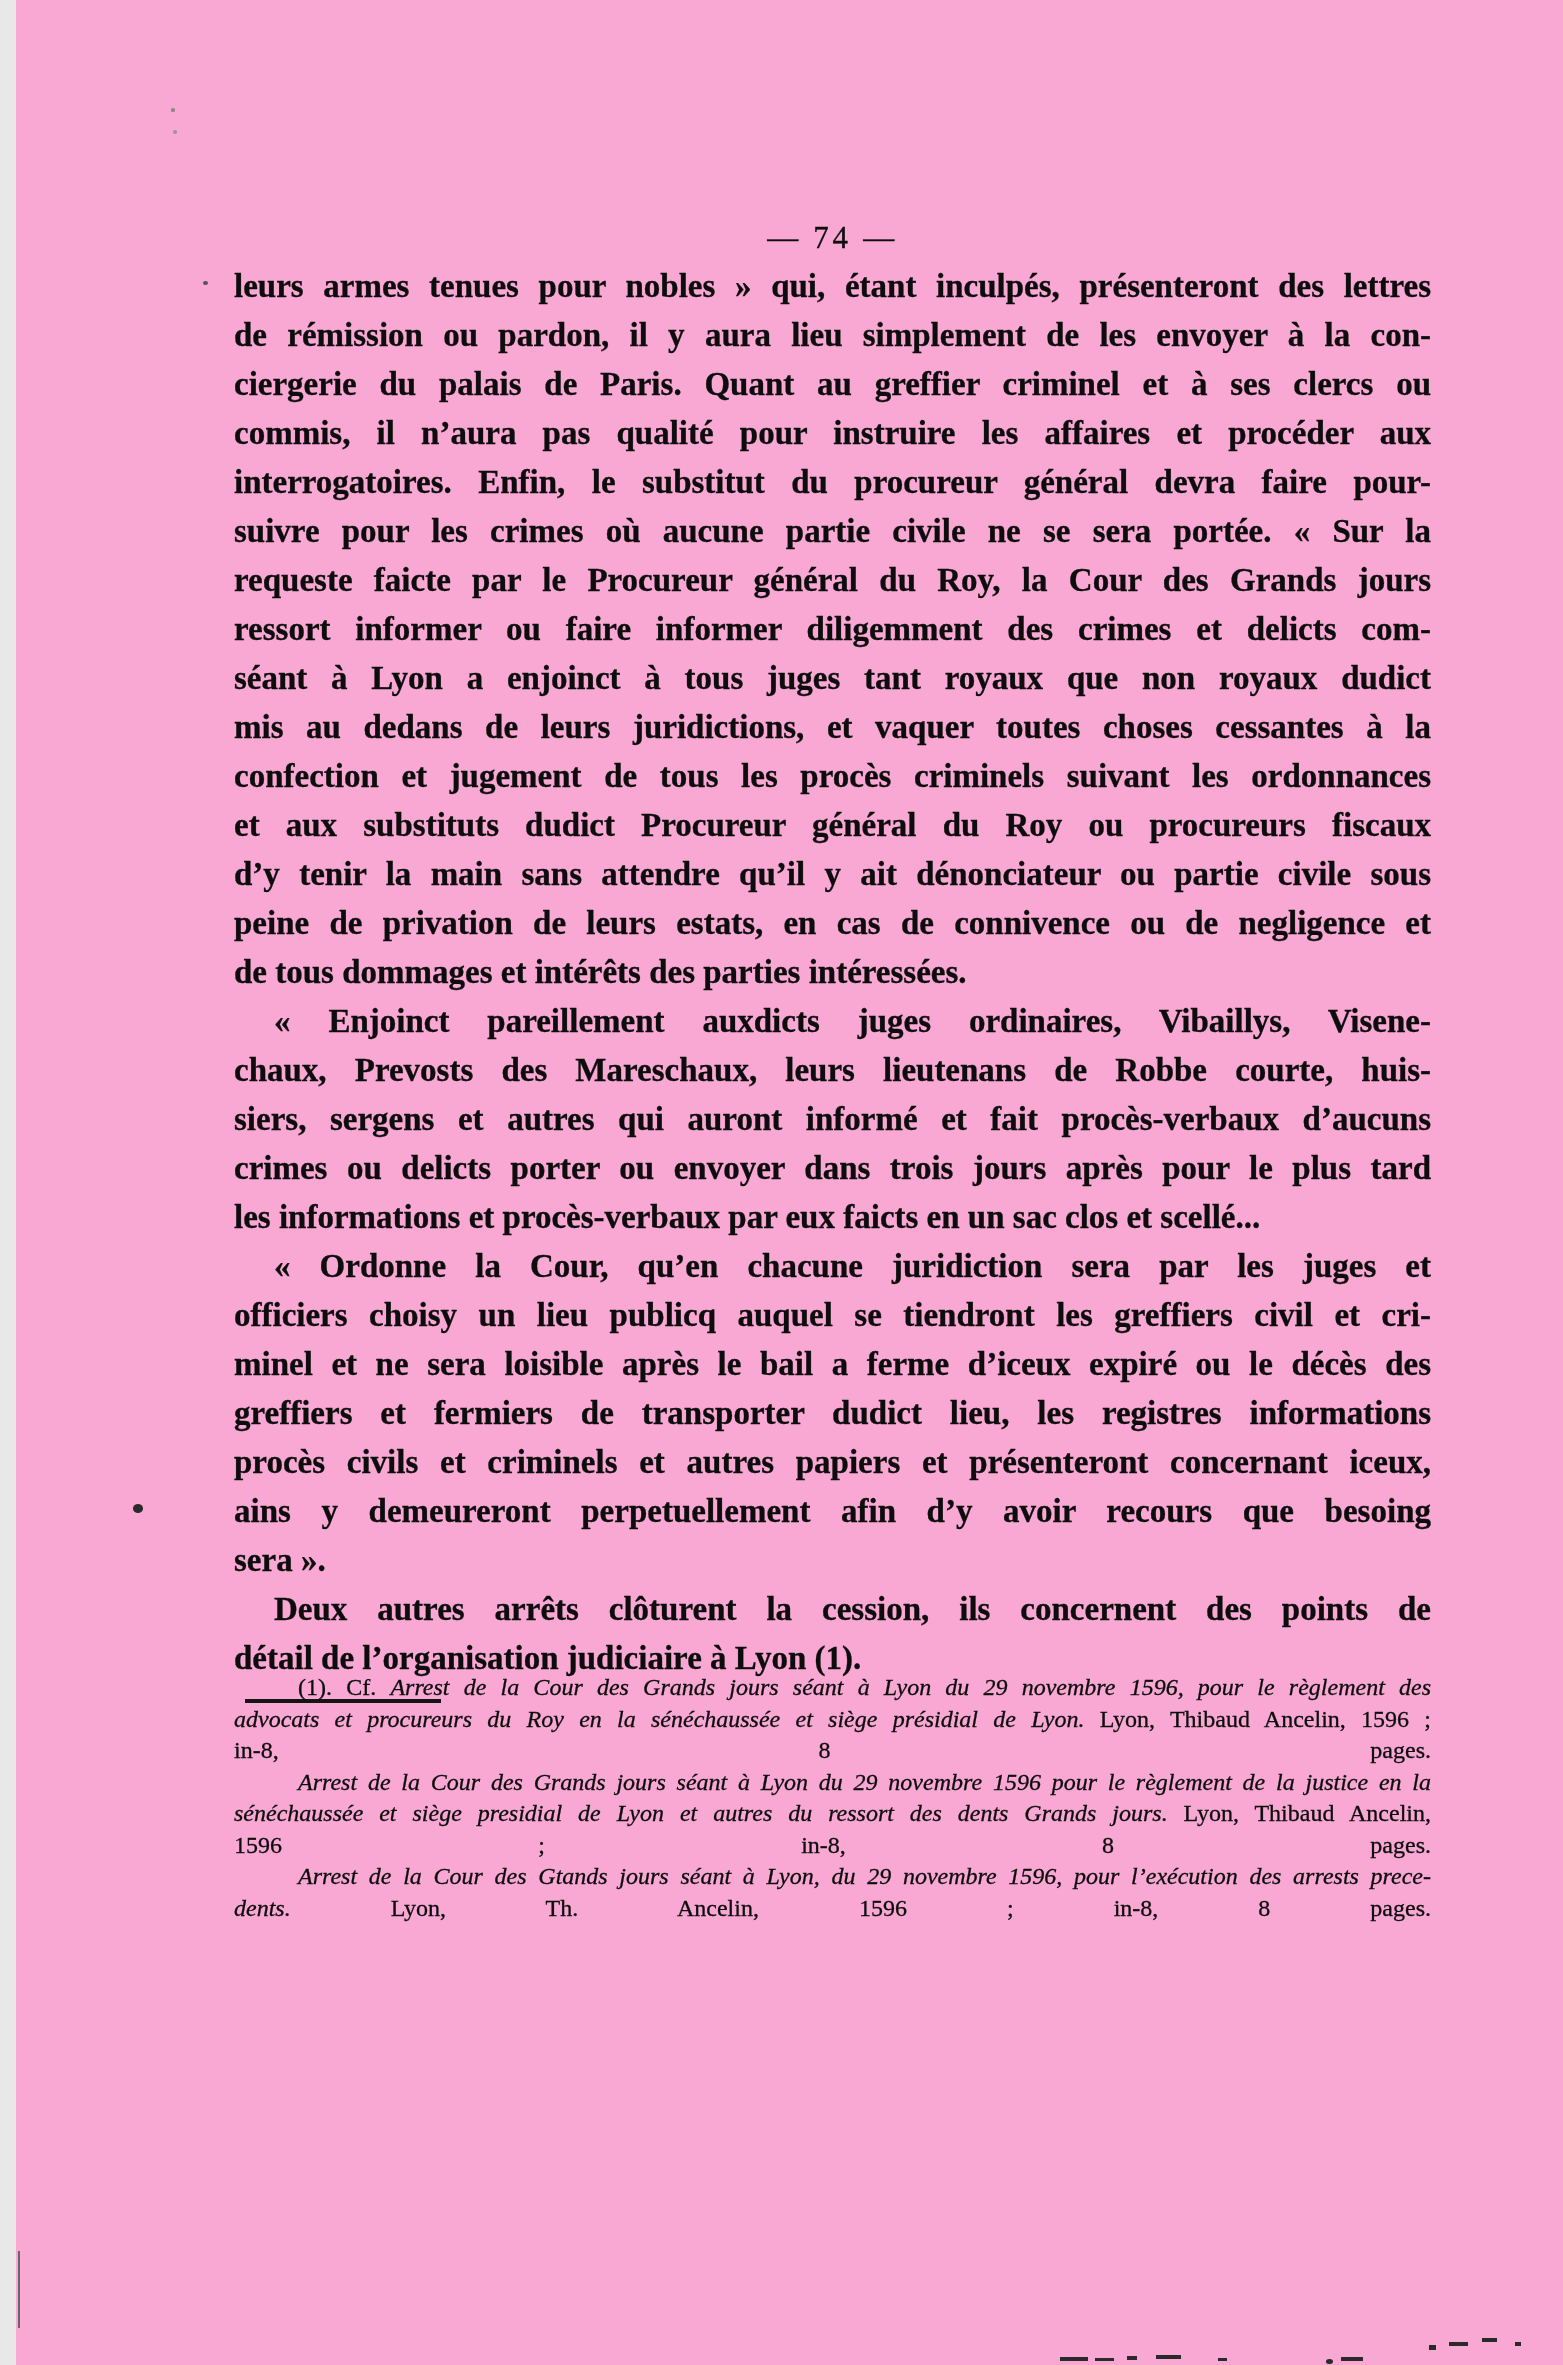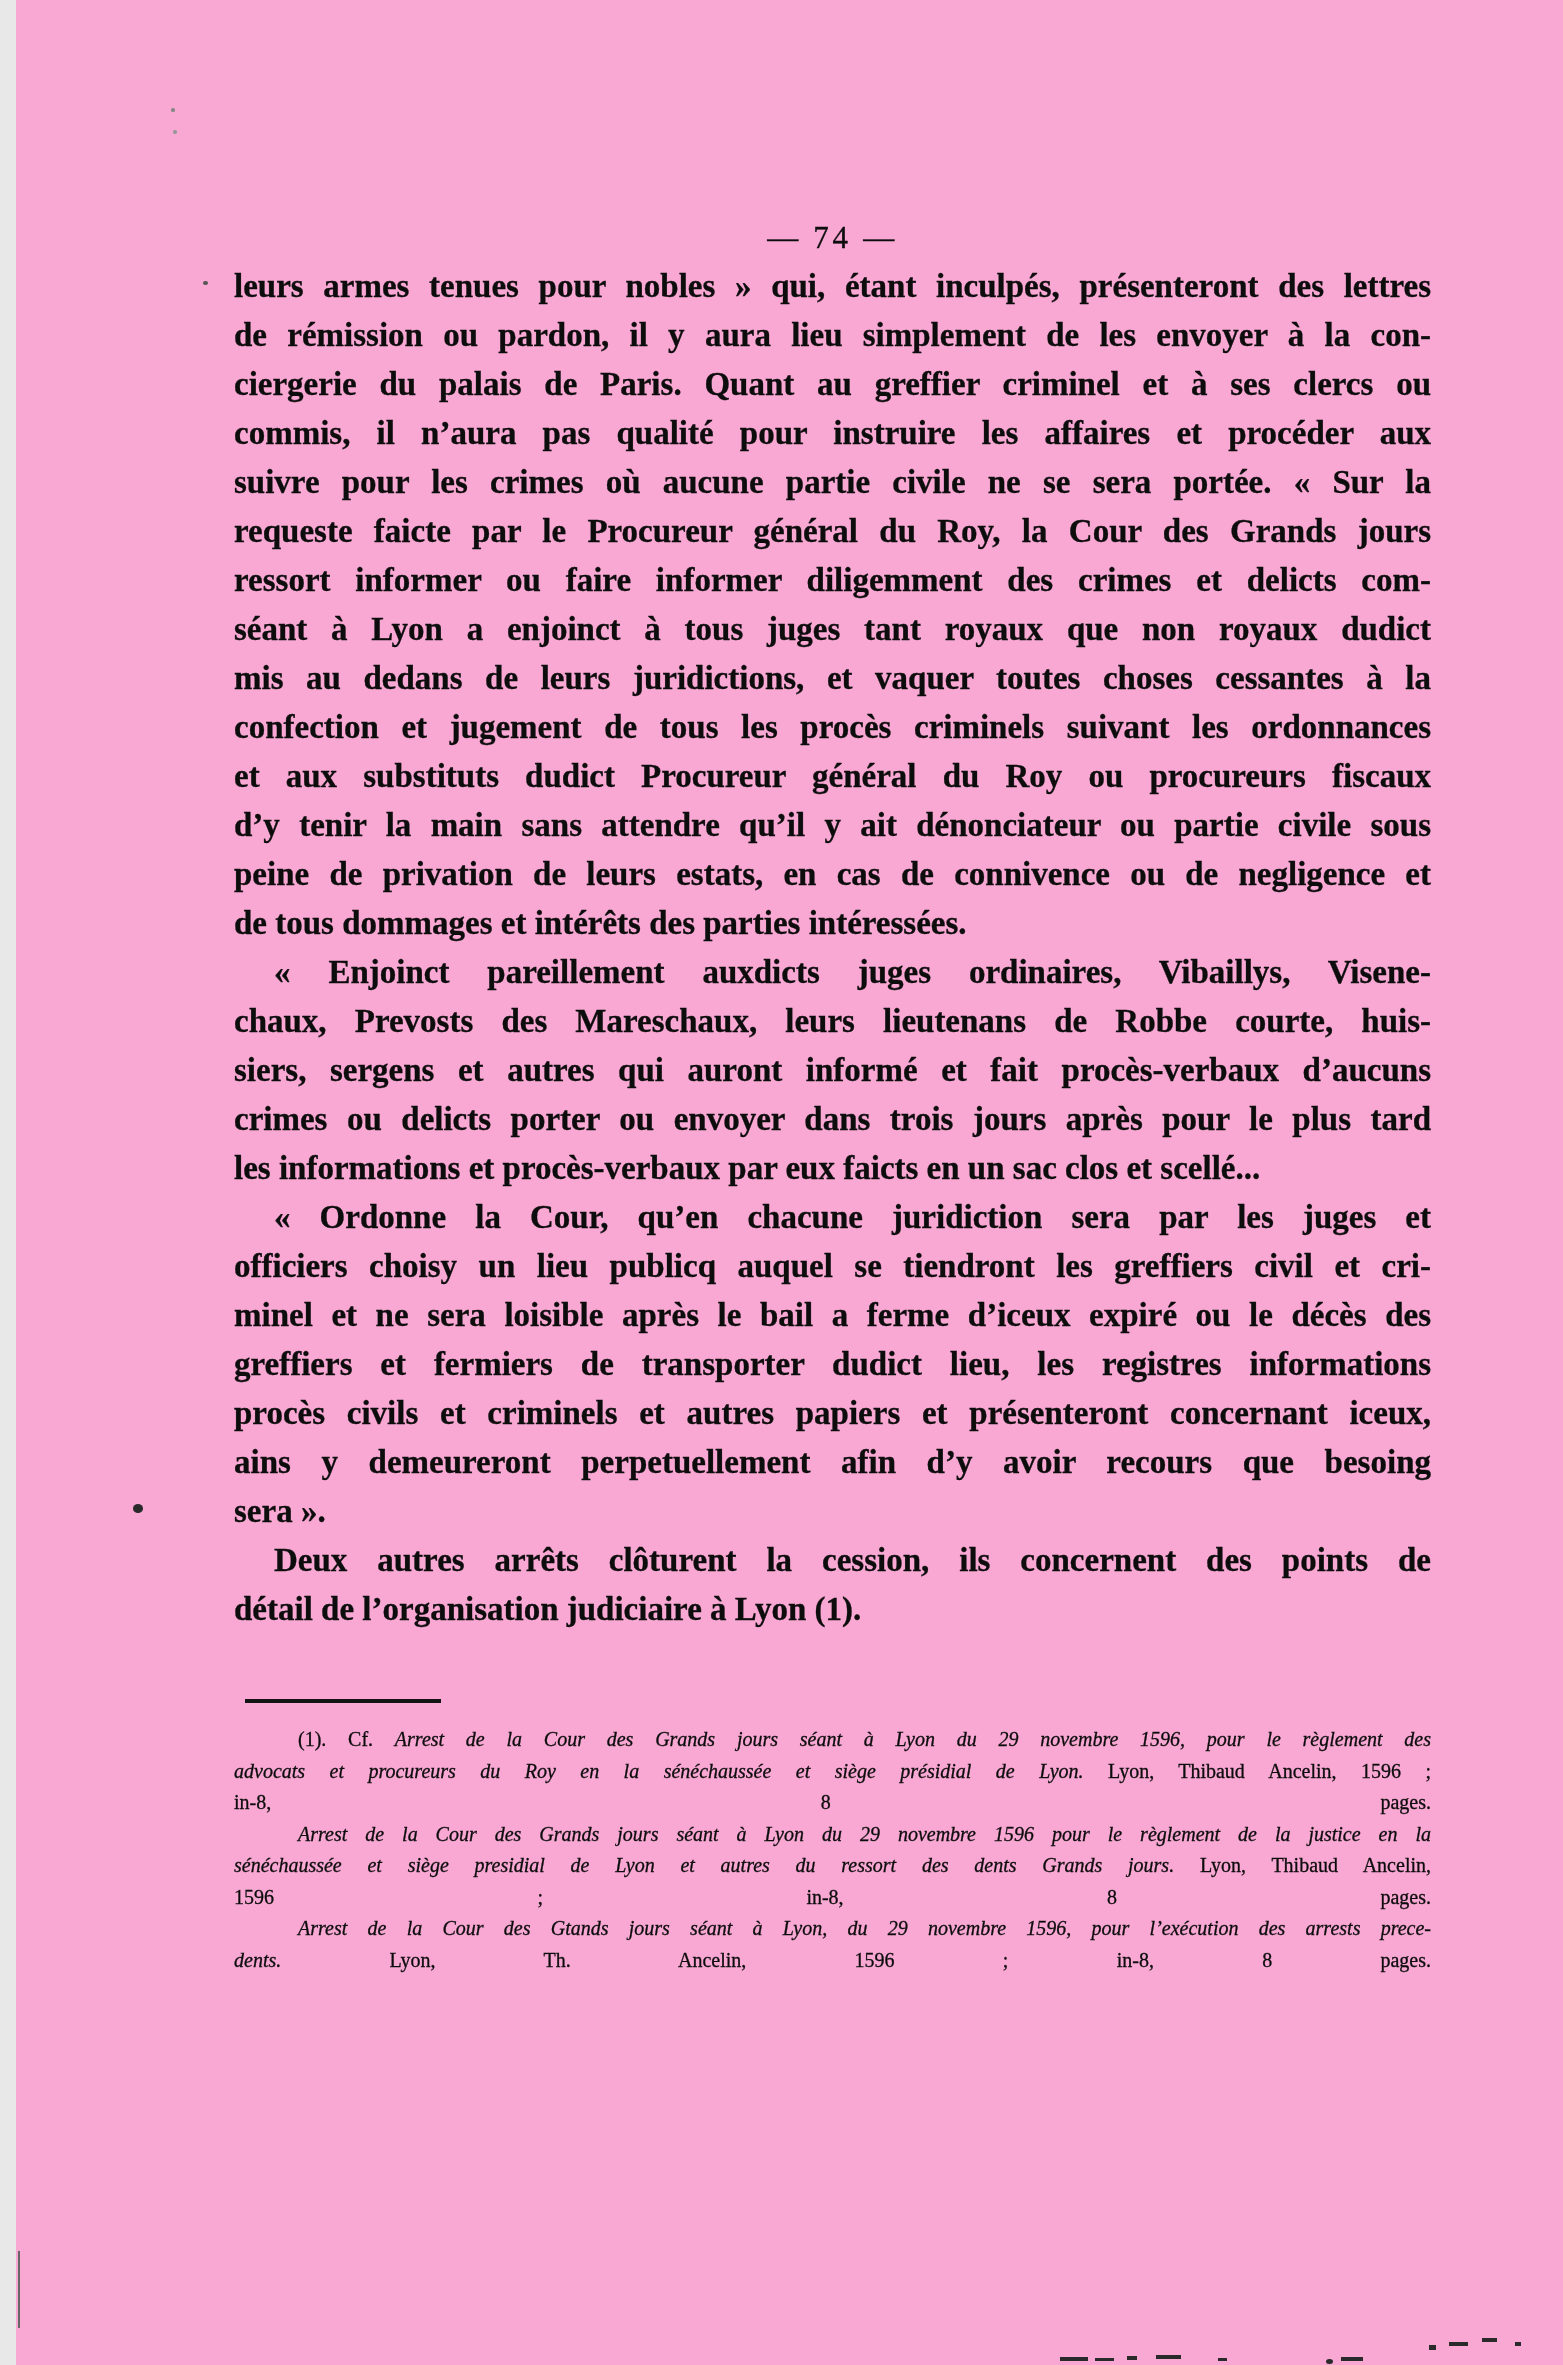--- a/index.html
+++ b/index.html
@@ -25,22 +25,22 @@
     height:49px;line-height:49px;
     text-align:justify;text-align-last:justify;font-weight:bold;
   }
   .body-text .indent{text-indent:40px;}
   .line.end{text-align-last:left;}
   .fn-separator{
     position:absolute;left:229px;top:1699px;width:196px;height:4.4px;
     background:#141414;
   }
   .footnotes{
-    position:absolute;left:218px;top:1724px;width:1197px;
-    font-size:20px;
+    position:absolute;left:218px;top:1672px;width:1197px;
+    font-size:24px;
   }
   .footnotes .line{
     height:31.5px;line-height:31.5px;
     text-align:justify;text-align-last:justify;
   }
   .footnotes .indent{text-indent:64px;}
   .it{font-style:italic;}
   
   .art{position:absolute;background:#2a2a2a;}
   .round{border-radius:50%;}
@@ -49,20 +49,21 @@
 <body>
 
 <div class="page">
   <div class="pagenum">— 74 —</div>
 
   <div class="body-text">
       <div class="line">leurs armes tenues pour nobles » qui, étant inculpés, présenteront des lettres</div>
       <div class="line">de rémission ou pardon, il y aura lieu simplement de les envoyer à la con-</div>
       <div class="line">ciergerie du palais de Paris. Quant au greffier criminel et à ses clercs ou</div>
       <div class="line">commis, il n’aura pas qualité pour instruire les affaires et procéder aux</div>
+      <div class="line">interrogatoires. Enfin, le substitut du procureur général devra faire pour-</div>
       <div class="line">suivre pour les crimes où aucune partie civile ne se sera portée. « Sur la</div>
       <div class="line">requeste faicte par le Procureur général du Roy, la Cour des Grands jours</div>
       <div class="line">ressort informer ou faire informer diligemment des crimes et delicts com-</div>
       <div class="line">séant à Lyon a enjoinct à tous juges tant royaux que non royaux dudict</div>
       <div class="line">mis au dedans de leurs juridictions, et vaquer toutes choses cessantes à la</div>
       <div class="line">confection et jugement de tous les procès criminels suivant les ordonnances</div>
       <div class="line">et aux substituts dudict Procureur général du Roy ou procureurs fiscaux</div>
       <div class="line">d’y tenir la main sans attendre qu’il y ait dénonciateur ou partie civile sous</div>
       <div class="line">peine de privation de leurs estats, en cas de connivence ou de negligence et</div>
       <div class="line end">de tous dommages et intérêts des parties intéressées.</div>

